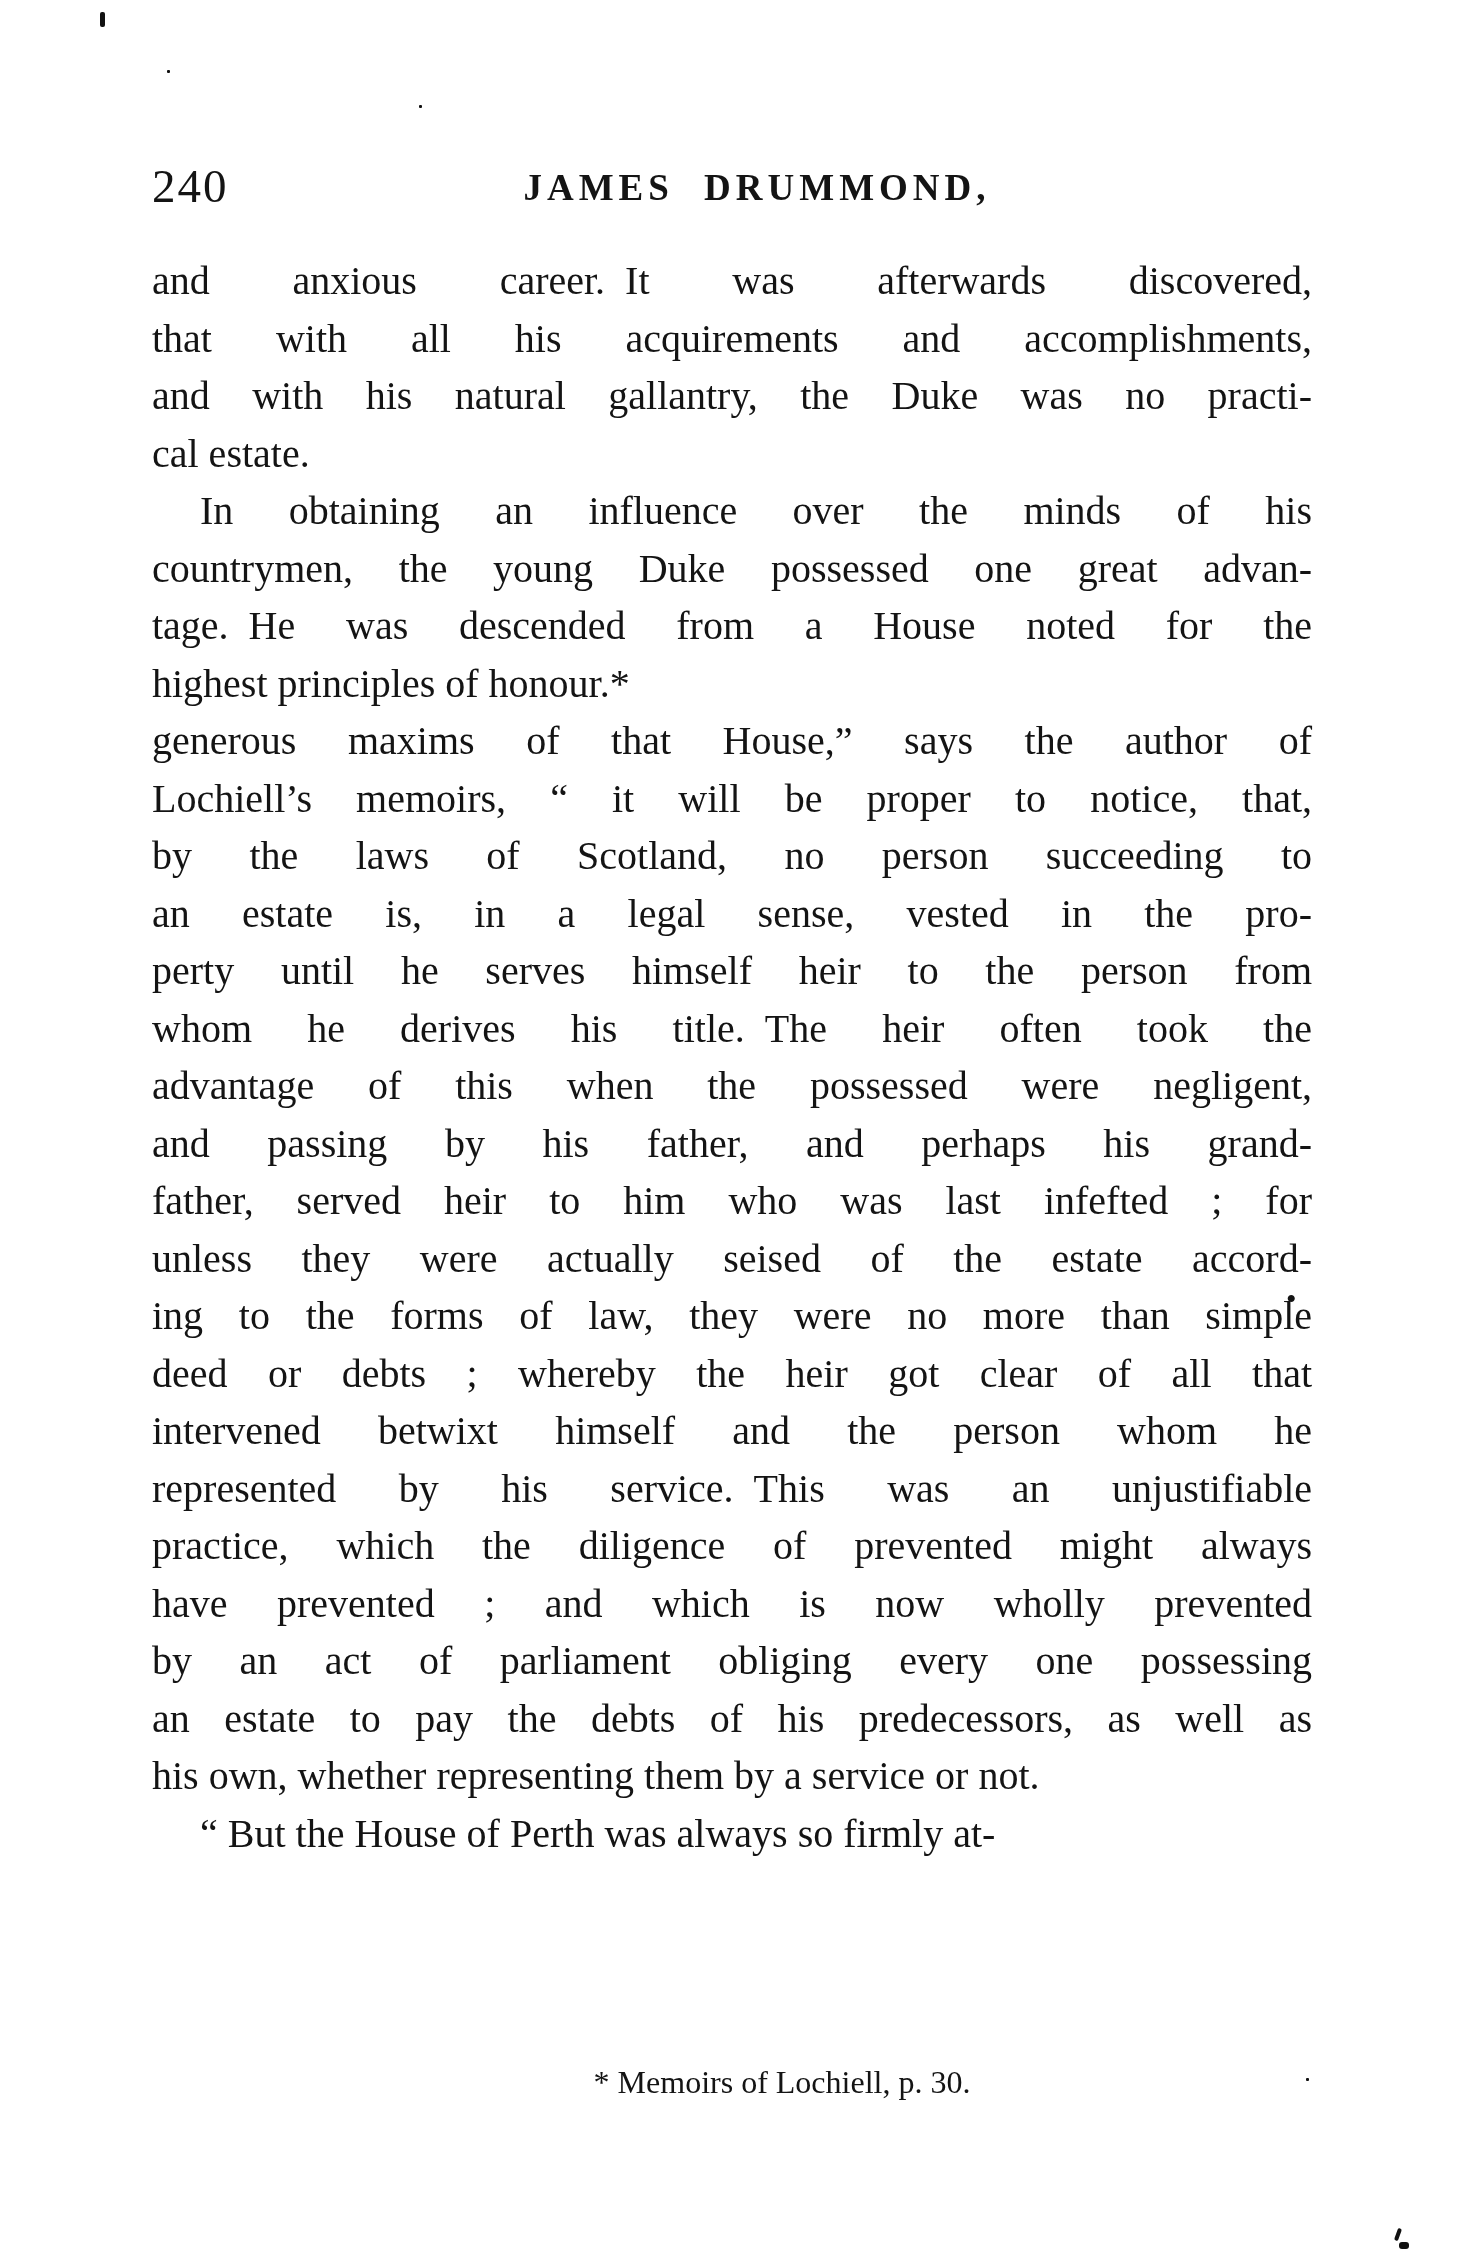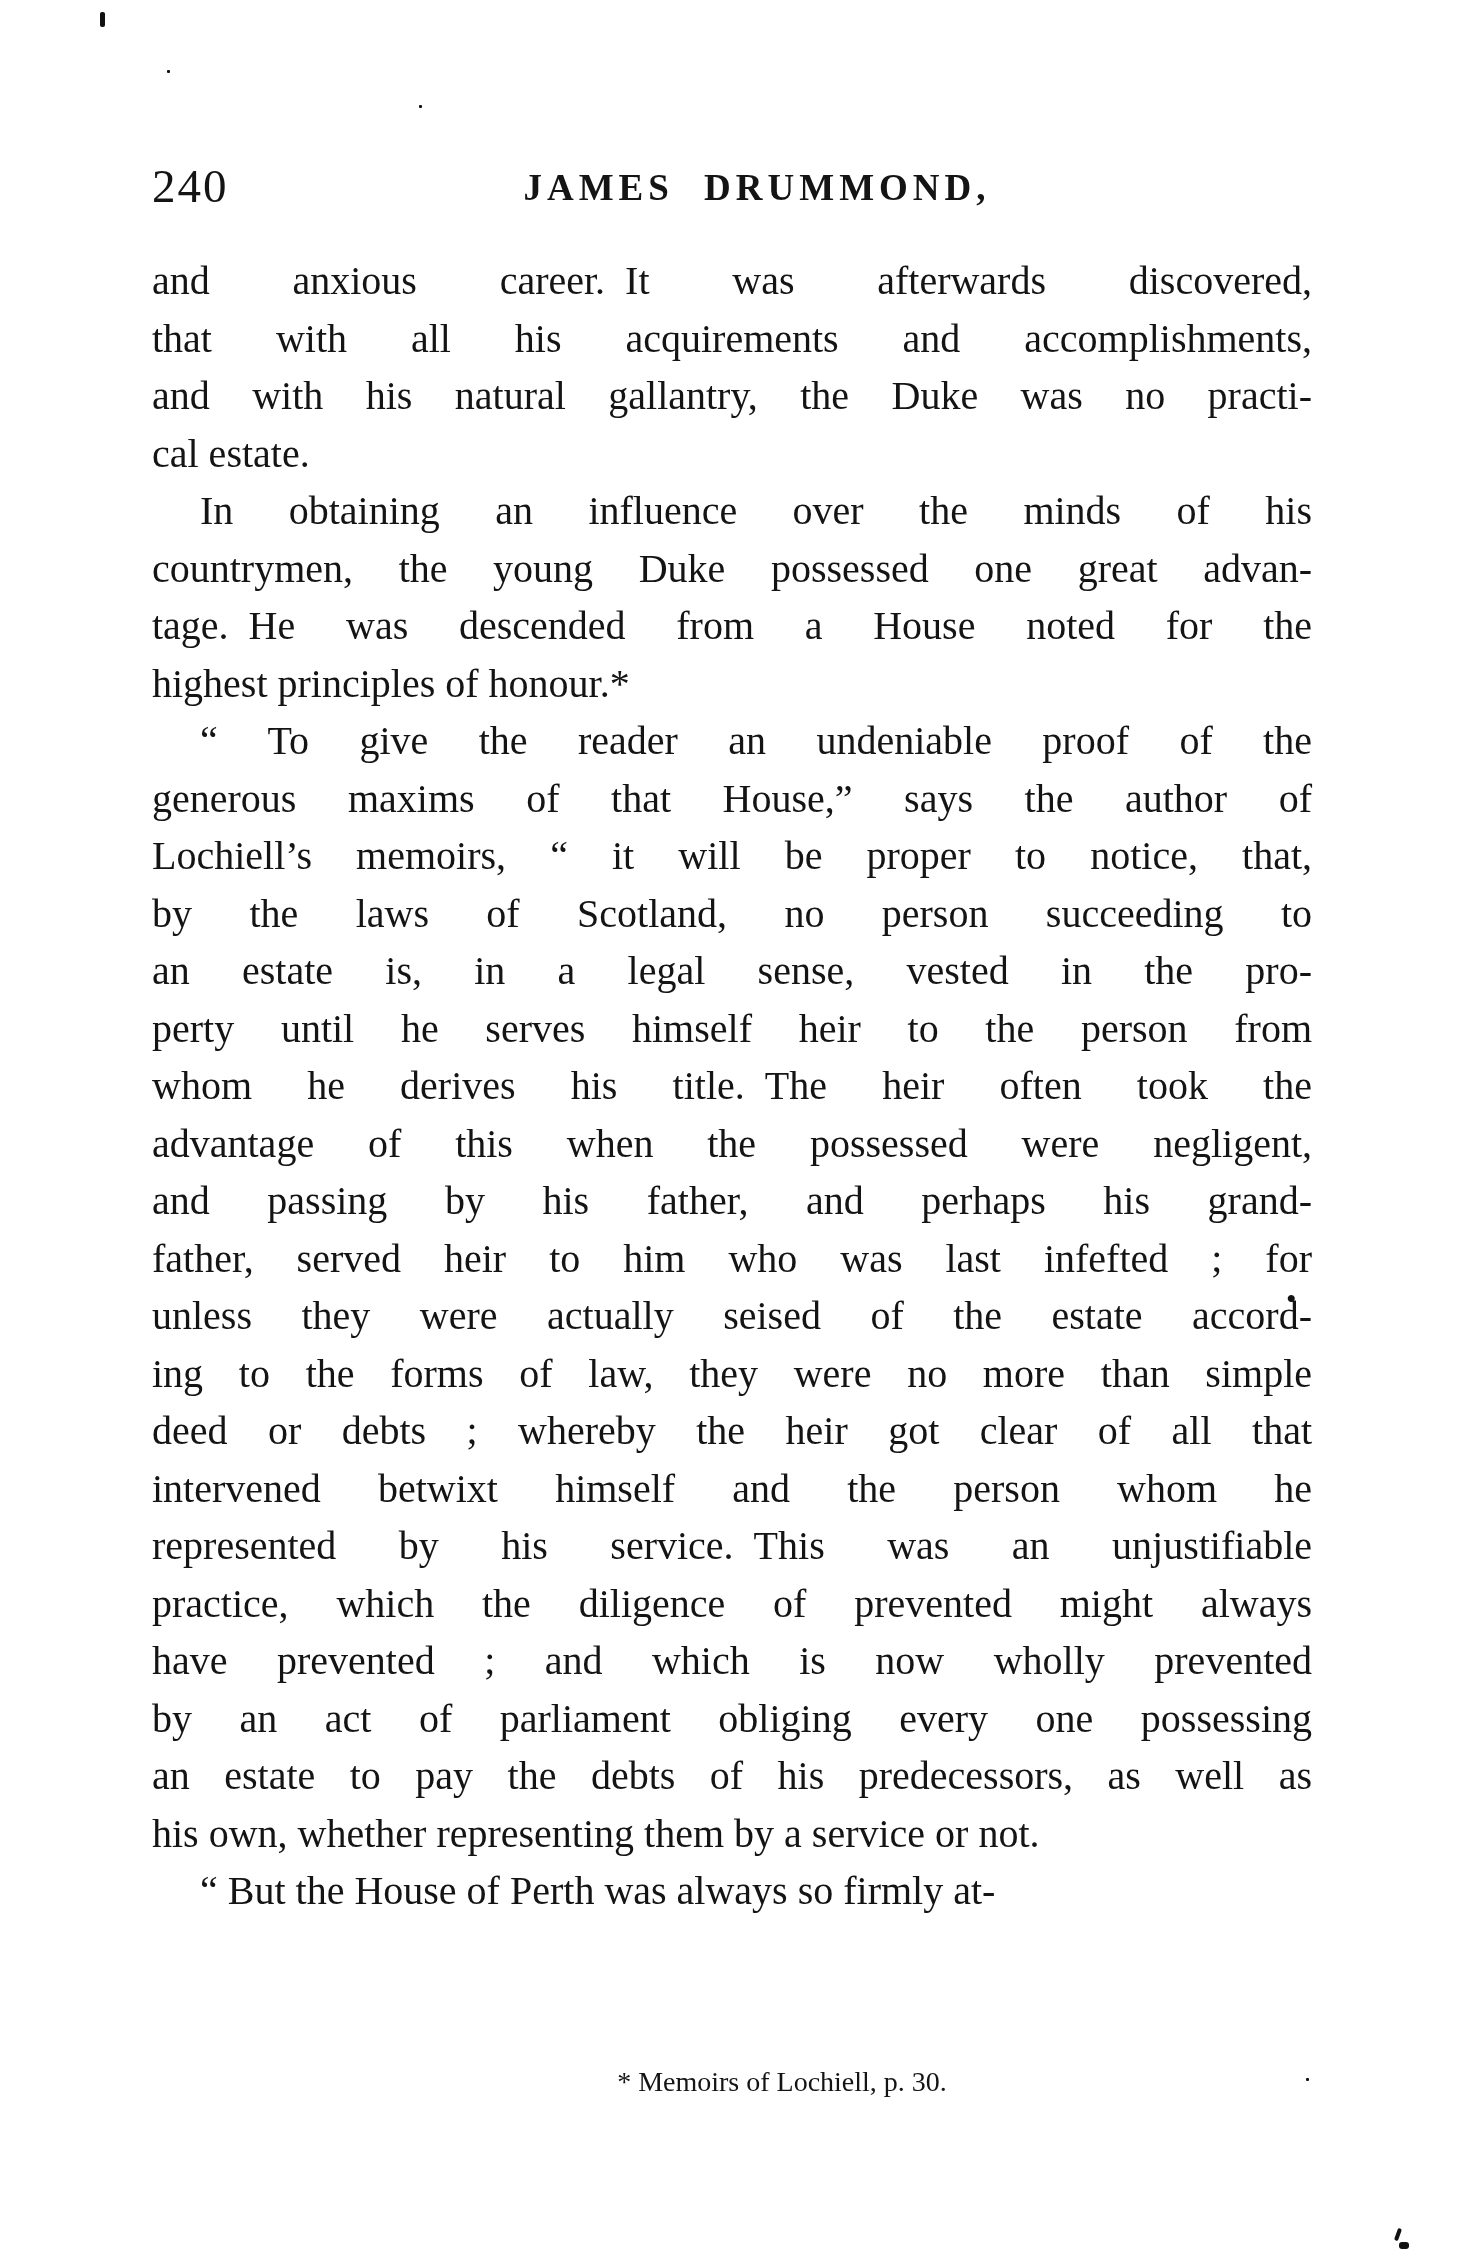--- a/index.html
+++ b/index.html
@@ -69,21 +69,21 @@
     text-align-last: auto;
   }
   .line.indent { text-indent: 48px; }
   
   #footnote {
     position: absolute;
     left: 152px;
     top: 2062px;
     width: 1160px;
     text-align: center;
-    font-size: 28px;
+    font-size: 32px;
     line-height: 40px;
     transform: translateX(50px);
   }
   
   #marginal-dot {
     position: absolute;
     left: 1286px;
     top: 1284px;
     font-size: 30px;
     line-height: 30px;
@@ -118,21 +118,20 @@
         <div class="line">and with his natural gallantry, the Duke was no practi-</div>
         <div class="line para-end">cal estate.</div>
       </div>
       <div class="paragraph">
         <div class="line indent">In obtaining an influence over the minds of his</div>
         <div class="line">countrymen, the young Duke possessed one great advan-</div>
         <div class="line">tage. He was descended from a House noted for the</div>
         <div class="line para-end">highest principles of honour.*</div>
       </div>
       <div class="paragraph">
-        <div class="line indent">“ To give the reader an undeniable proof of the</div>
         <div class="line">generous maxims of that House,” says the author of</div>
         <div class="line">Lochiell’s memoirs, “ it will be proper to notice, that,</div>
         <div class="line">by the laws of Scotland, no person succeeding to</div>
         <div class="line">an estate is, in a legal sense, vested in the pro-</div>
         <div class="line">perty until he serves himself heir to the person from</div>
         <div class="line">whom he derives his title. The heir often took the</div>
         <div class="line">advantage of this when the possessed were negligent,</div>
         <div class="line">and passing by his father, and perhaps his grand-</div>
         <div class="line">father, served heir to him who was last infefted ; for</div>
         <div class="line">unless they were actually seised of the estate accord-</div>

